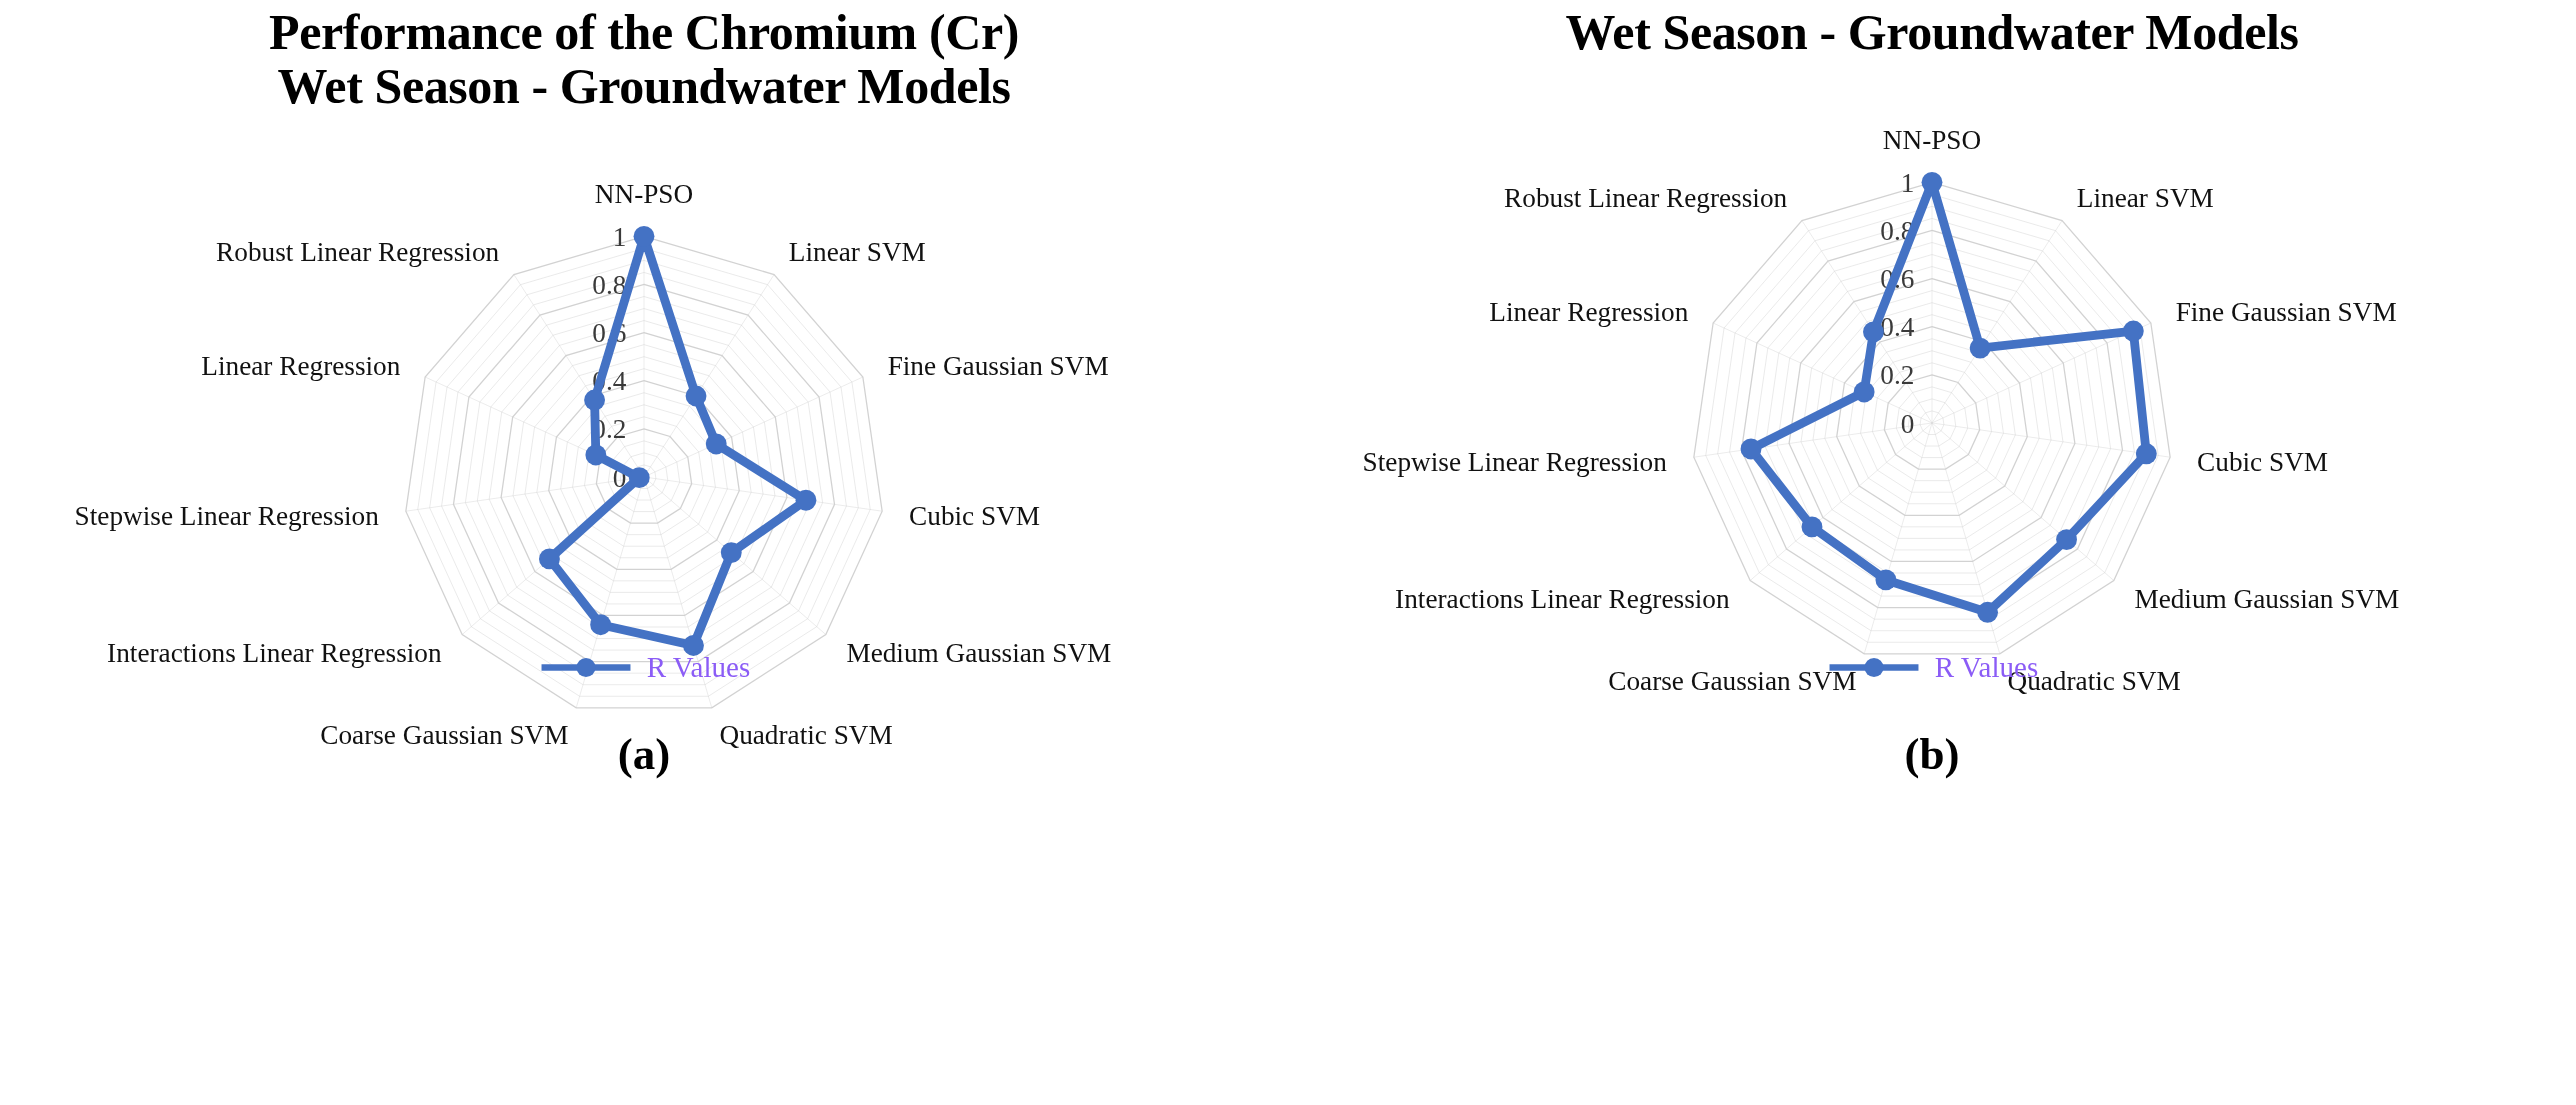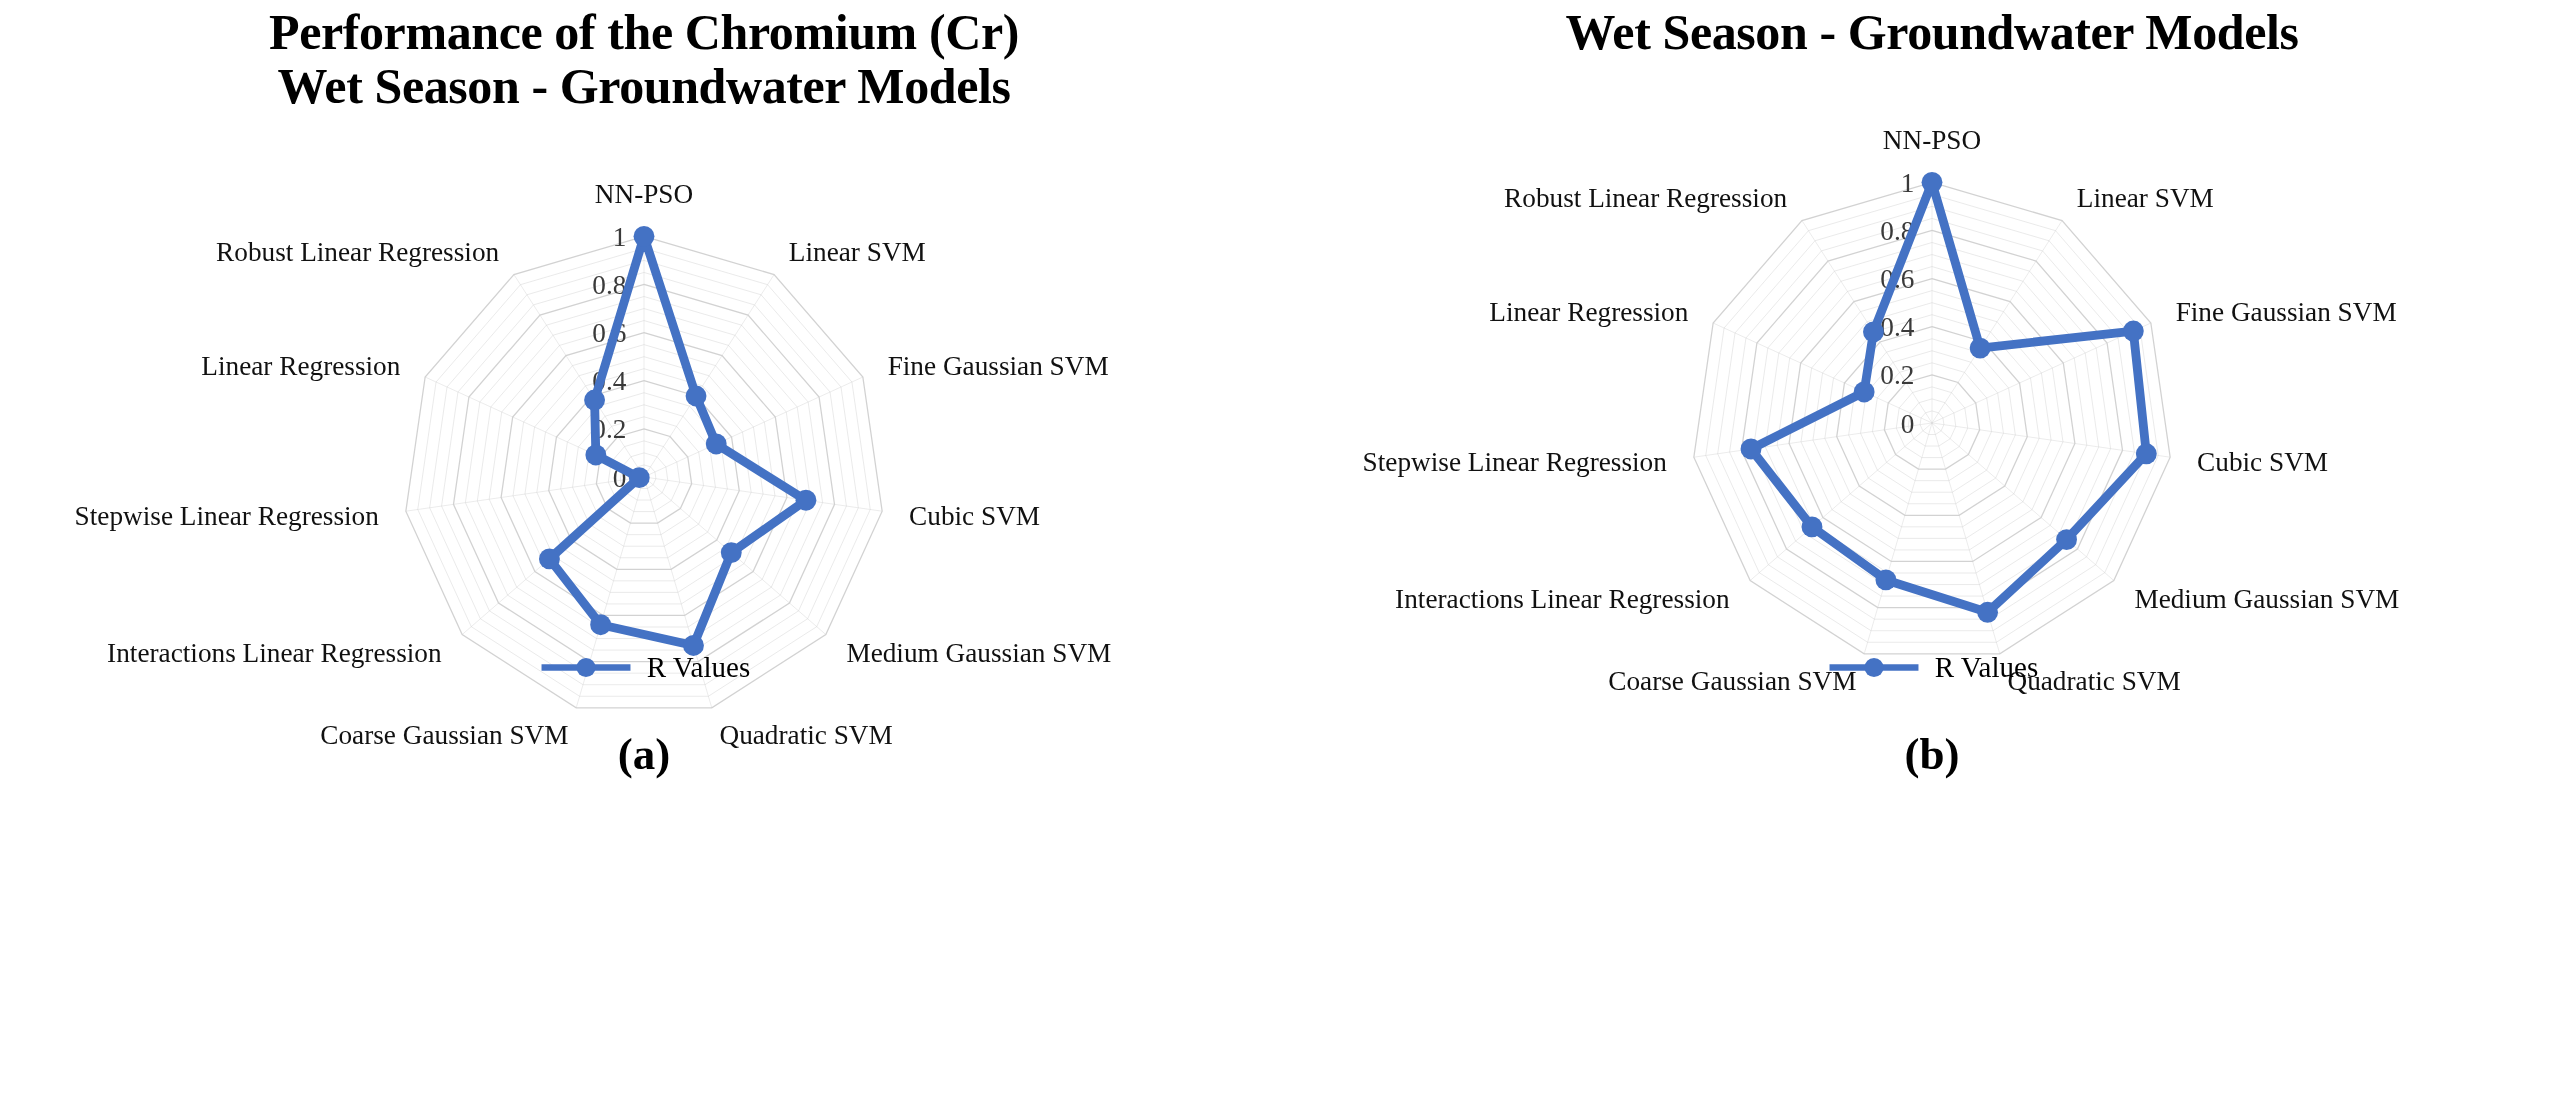--- a/index.html
+++ b/index.html
@@ -12,21 +12,21 @@
     font-size:50px;line-height:1.08;color:#000000;letter-spacing:-0.4px;
   }
   .chart-title .ln{display:block;white-space:nowrap;}
   .plot-wrap{position:relative;width:1288px;height:754px;margin-top:3.2px;}
   .plot-wrap svg{position:absolute;left:0;top:0;}
   .legend{
     position:absolute;left:0;bottom:120px;width:100%;
     display:flex;align-items:center;justify-content:center;gap:13px;
   }
   .legend-swatch{display:block;}
-  .legend-label{font-family:"Liberation Serif",serif;font-size:29px;color:#000000;}
+  .legend-label{font-family:"Liberation Serif",serif;font-size:29px;color:#8b5cf6;}
   .subcap{
     position:absolute;left:0;bottom:24px;width:100%;text-align:center;
     font-family:"Liberation Serif",serif;font-weight:bold;font-size:45px;color:#000;
   }
   text{font-family:"Liberation Serif",serif;}
 </style>
 </head>
 <body>
 
 <div class="board">

